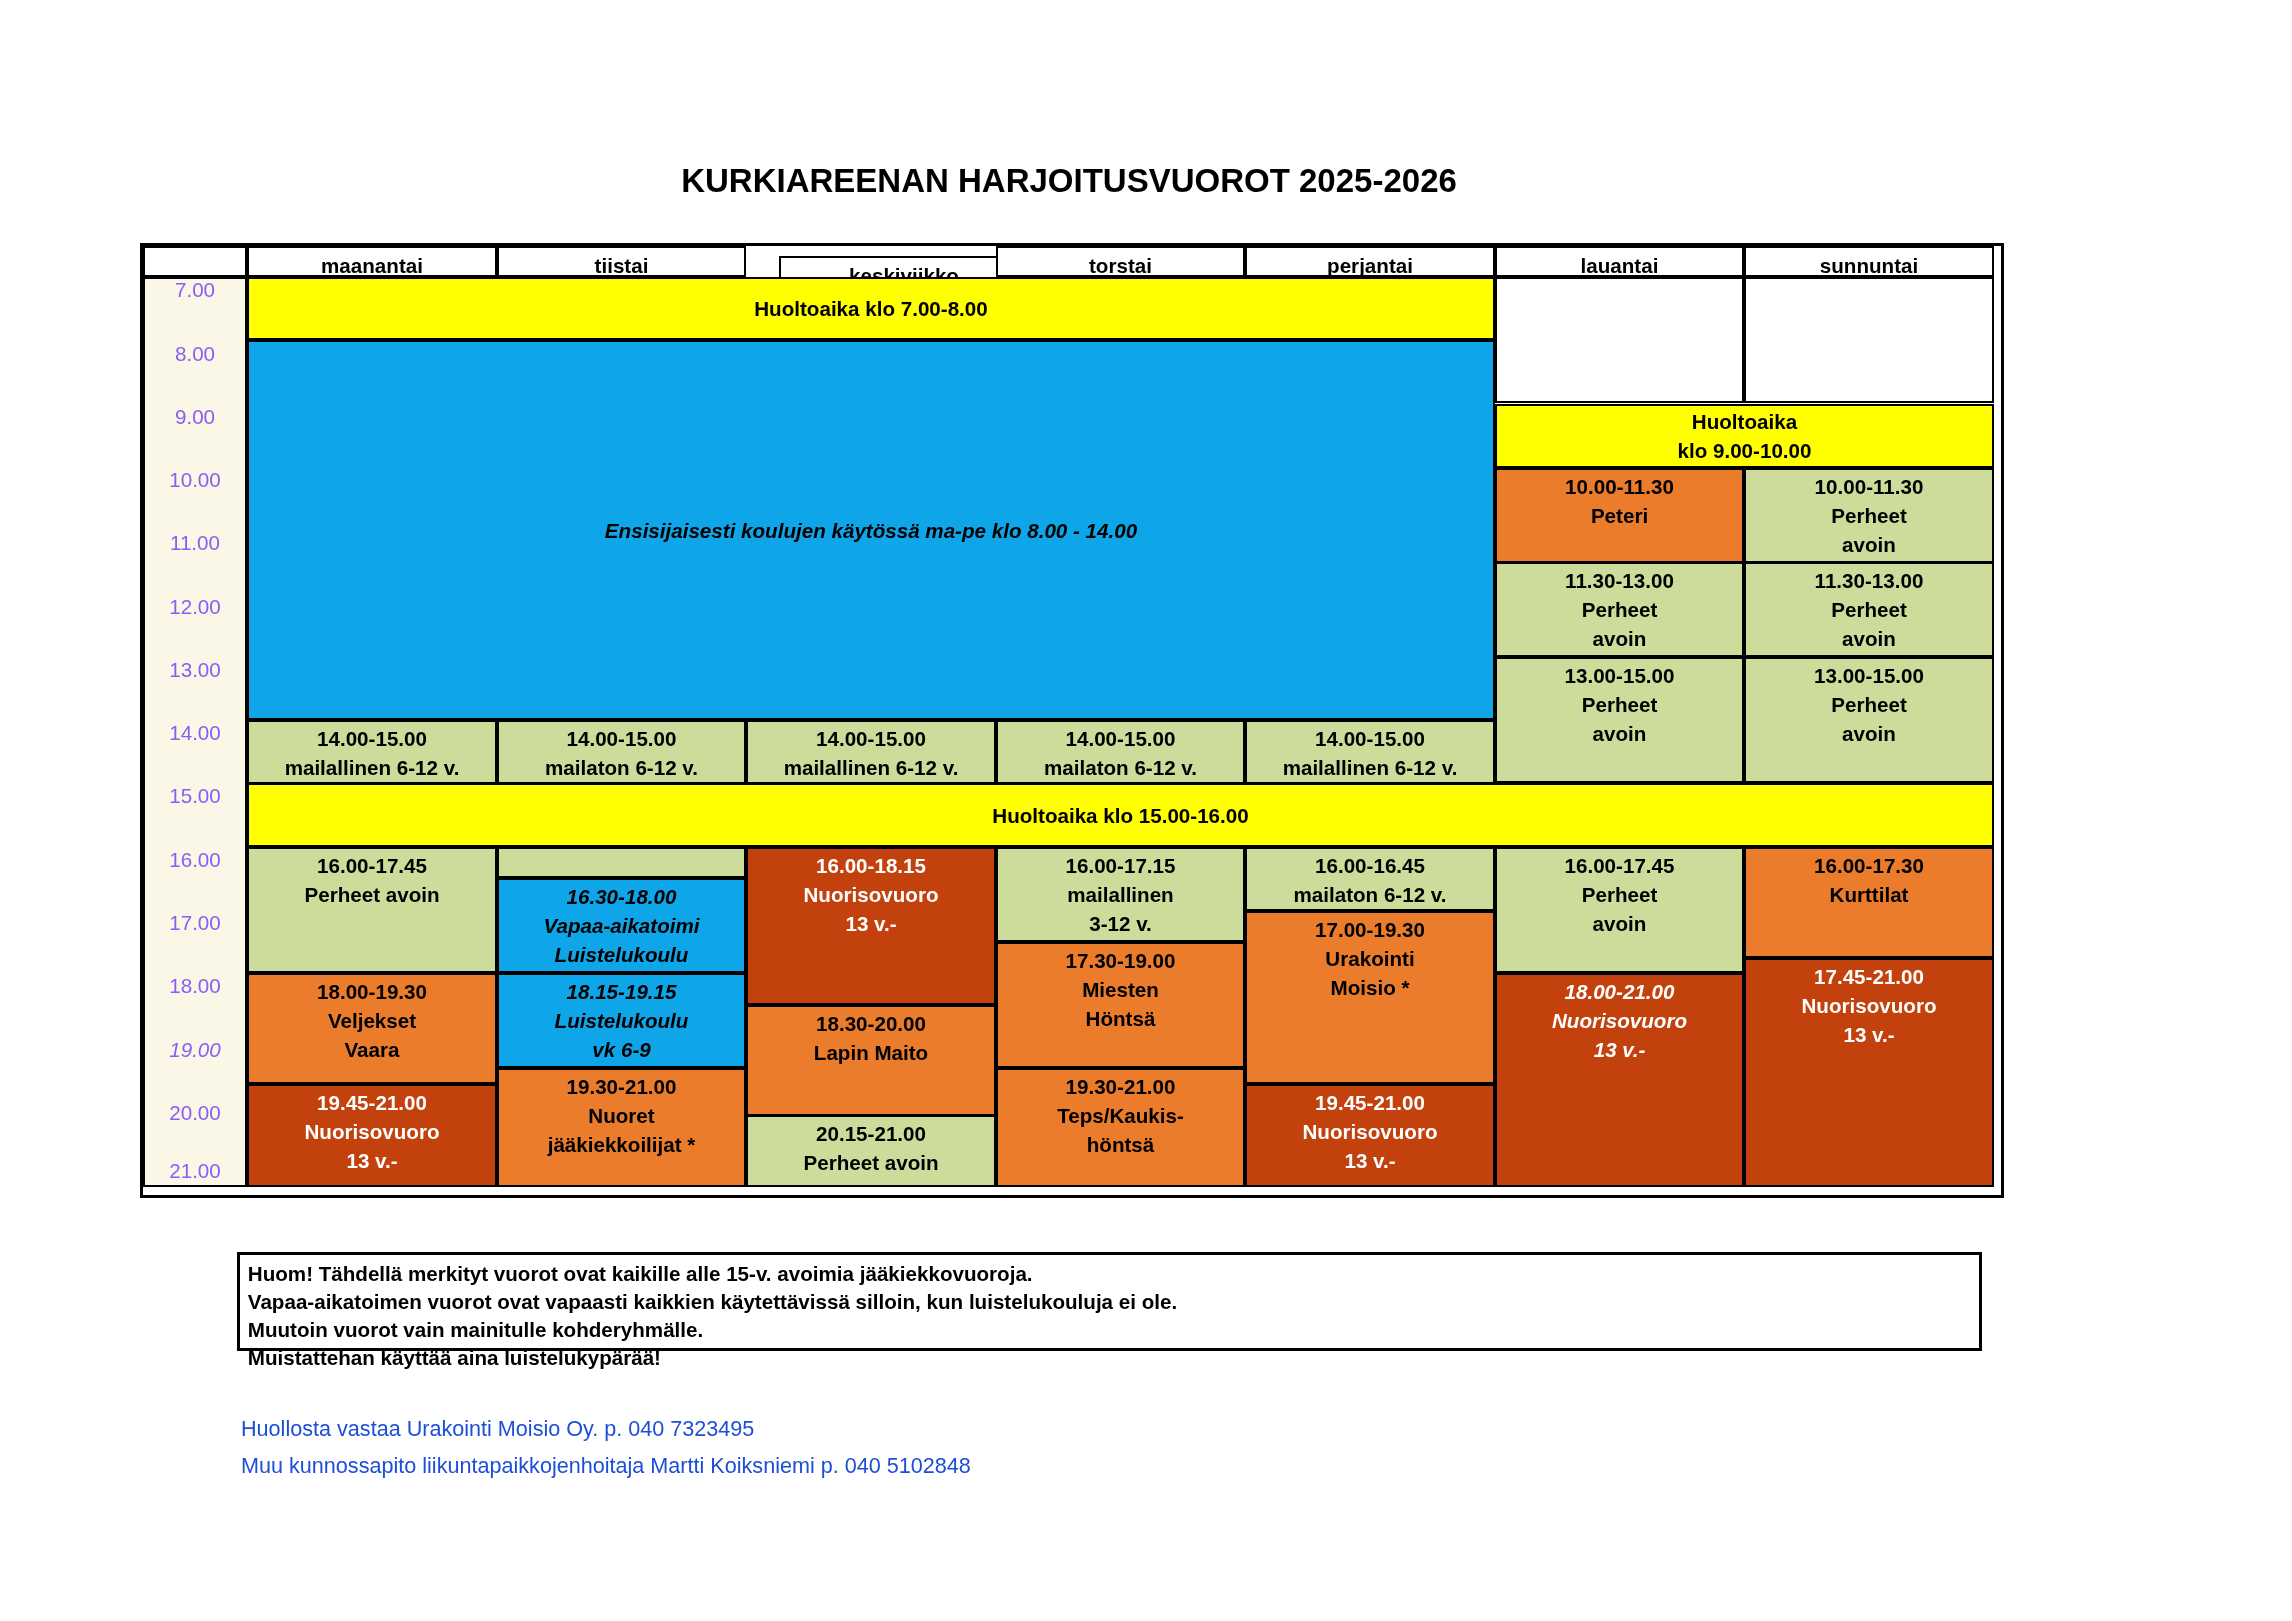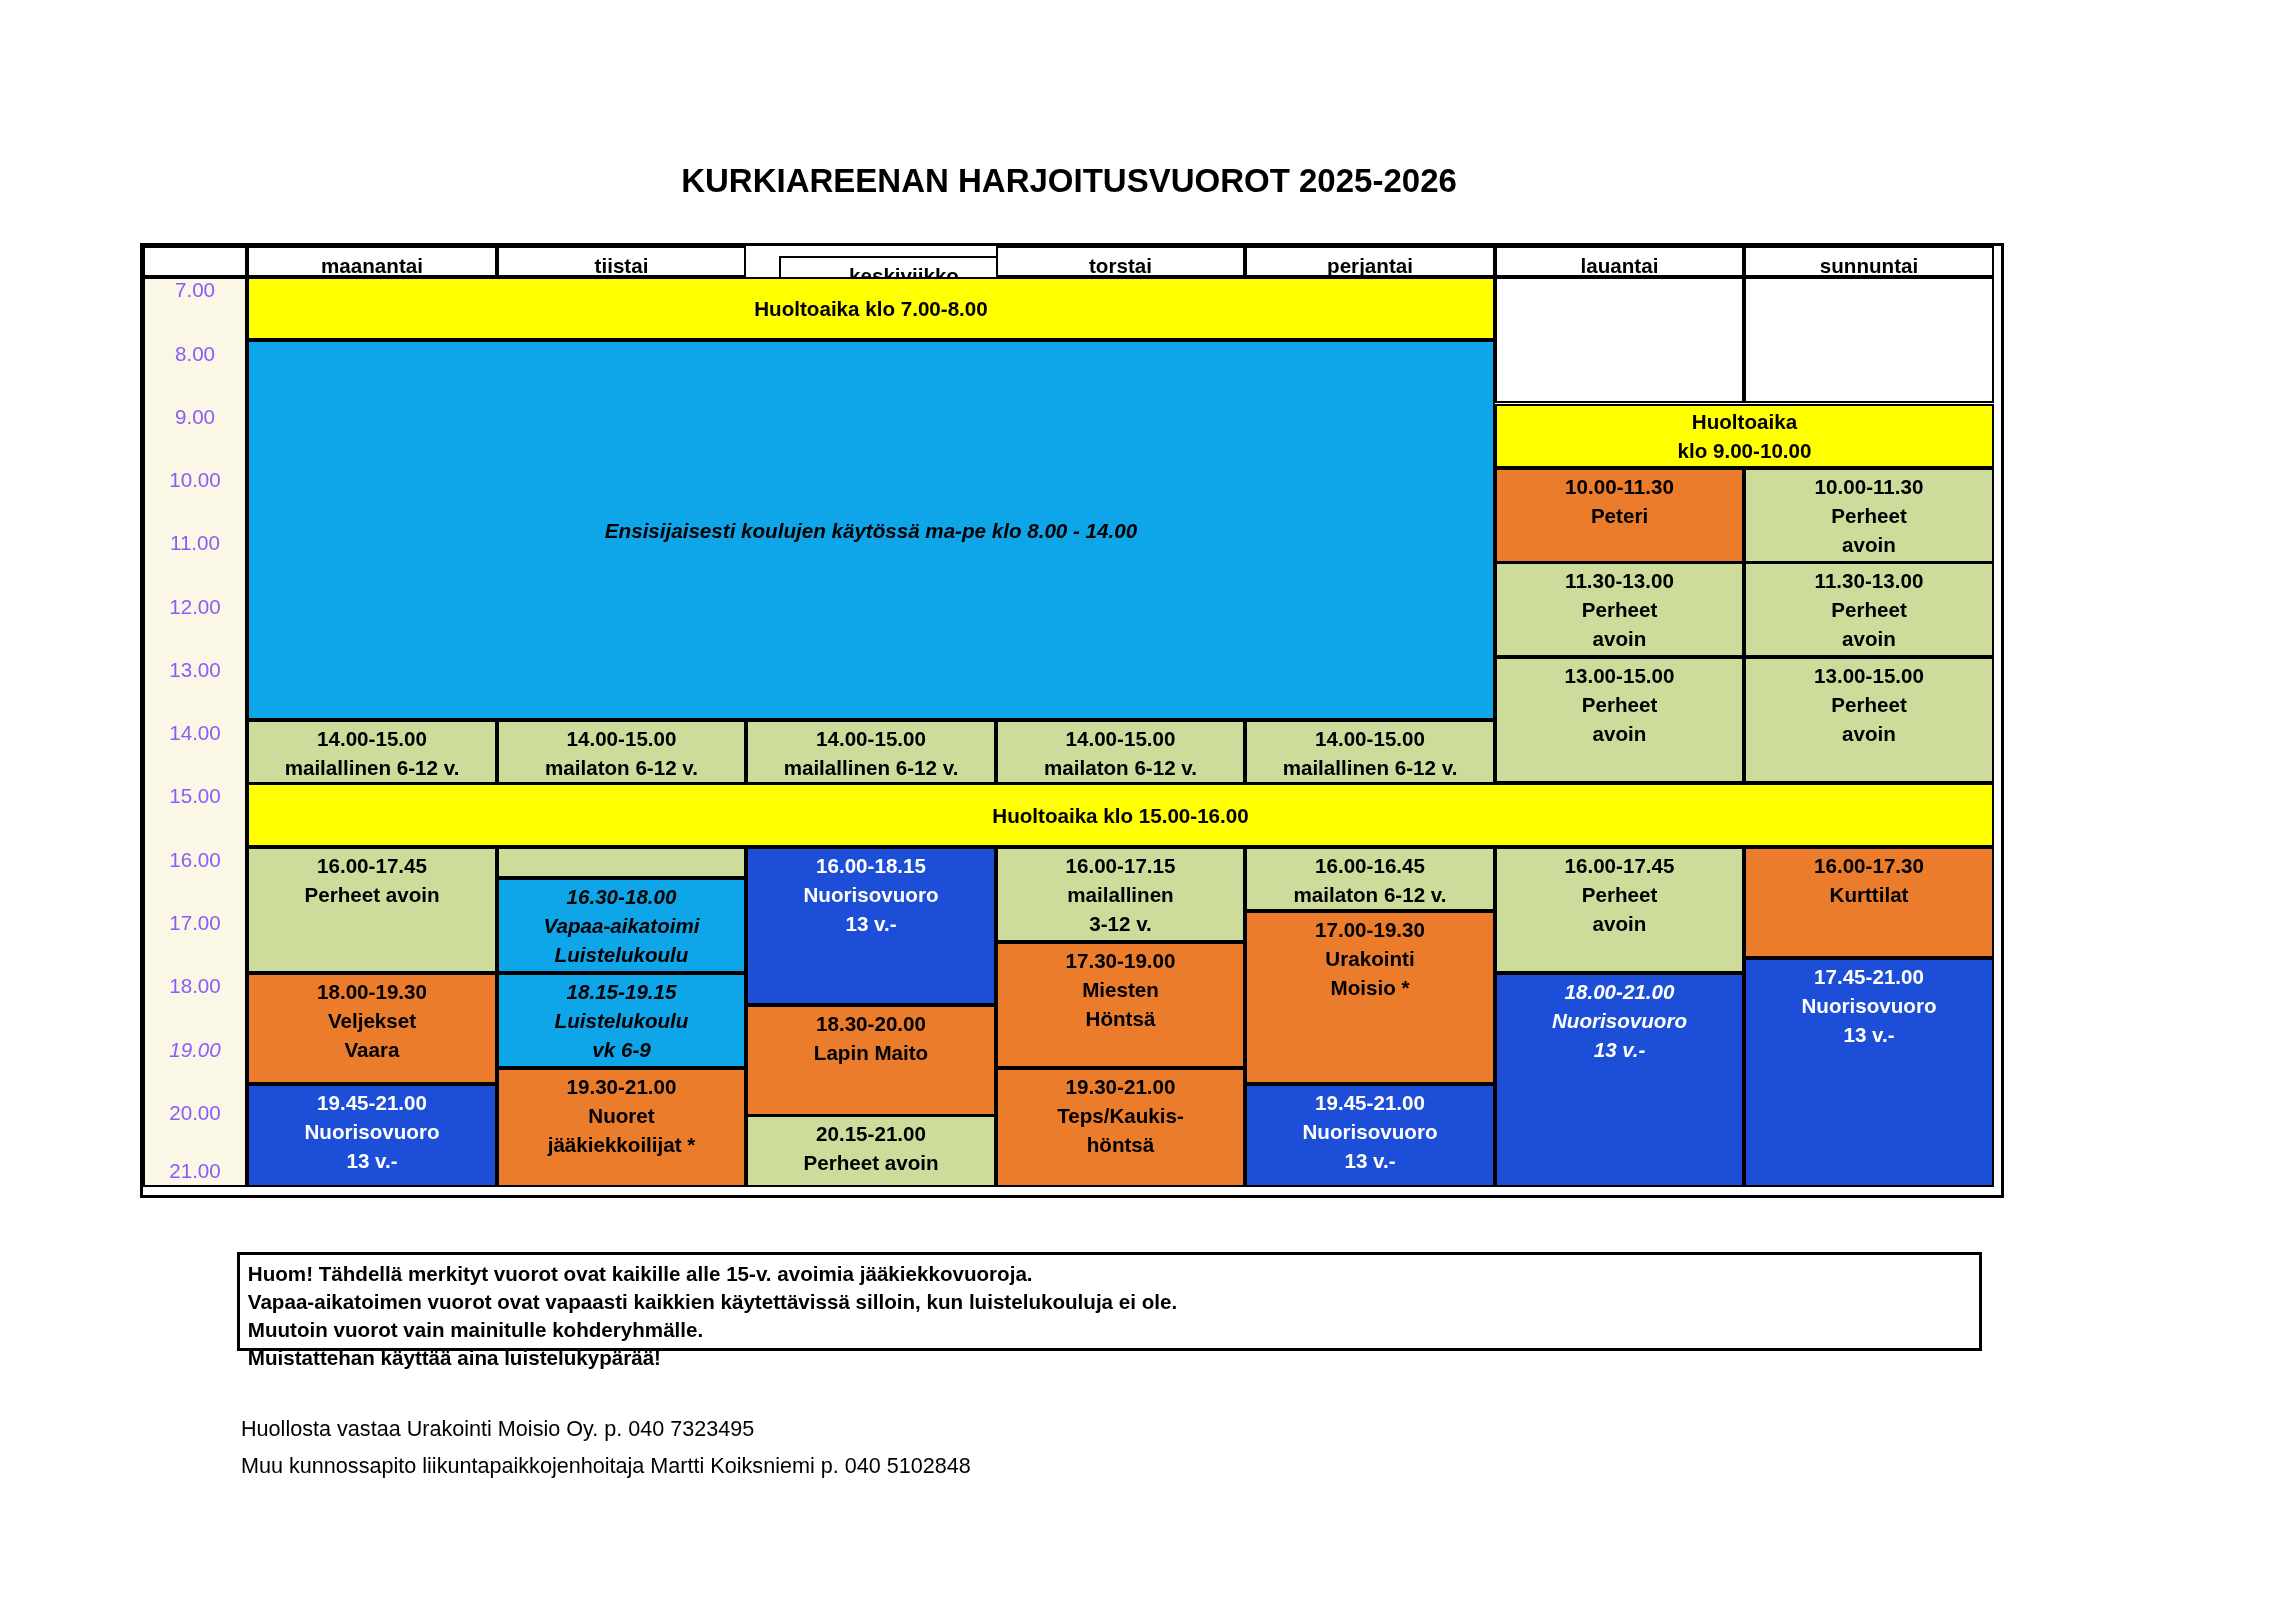--- a/index.html
+++ b/index.html
@@ -12,29 +12,29 @@
   .cell{position:absolute;border:2px solid #000;box-sizing:border-box;
         font-size:20.6px;font-weight:bold;line-height:29px;text-align:center;
         white-space:pre-line;color:#000;padding-top:2px;overflow:hidden;}
   .hdr{background:#ffffff;padding-top:2.9px;}
   .ivory{background:#FBF7E6;}
   .white{background:#ffffff;}
   .yellow{background:#FFFF00;}
   .pink{background:#0ea5e9;font-style:italic;}
   .green{background:#CDDC9B;}
   .orange{background:#EB7C2B;}
-  .dark{background:#1d4ed8;color:#ffffff;}
+  .dark{background:#c2410c;color:#ffffff;}
   .vcenter{display:flex;align-items:center;justify-content:center;padding-top:0;}
   .tlabel{position:absolute;left:0;width:104px;text-align:center;
           font-size:20.6px;font-weight:normal;color:#8b5cf6;line-height:21.6px;}
   .notes{position:absolute;left:237px;top:1252px;width:1745px;height:99px;
          border:3.9px solid #000;box-sizing:border-box;padding:4.9px 7.8px 0 7.8px;
          font-size:20.6px;font-weight:bold;line-height:28px;color:#000;}
   .notes div{white-space:nowrap;}
-  .footer{position:absolute;left:241px;font-size:21.6px;font-weight:normal;color:#000000;
+  .footer{position:absolute;left:241px;font-size:21.6px;font-weight:normal;color:#1d4ed8;
           white-space:nowrap;}
 </style>
 </head>
 <body>
 
 <div class="page">
 
   <div class="title">KURKIAREENAN HARJOITUSVUOROT 2025-2026</div>
 
   <div class="table">

